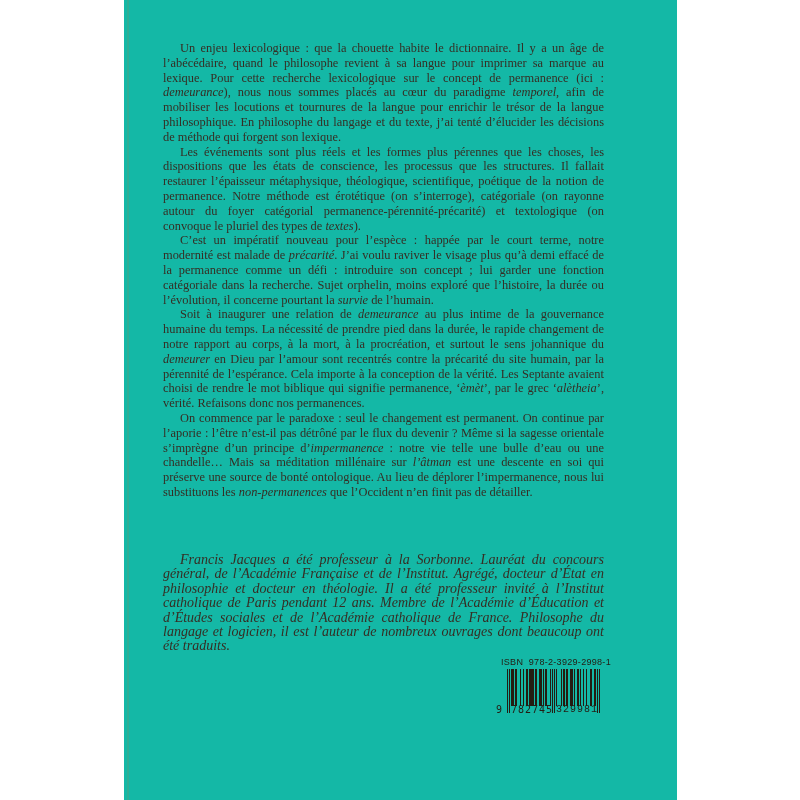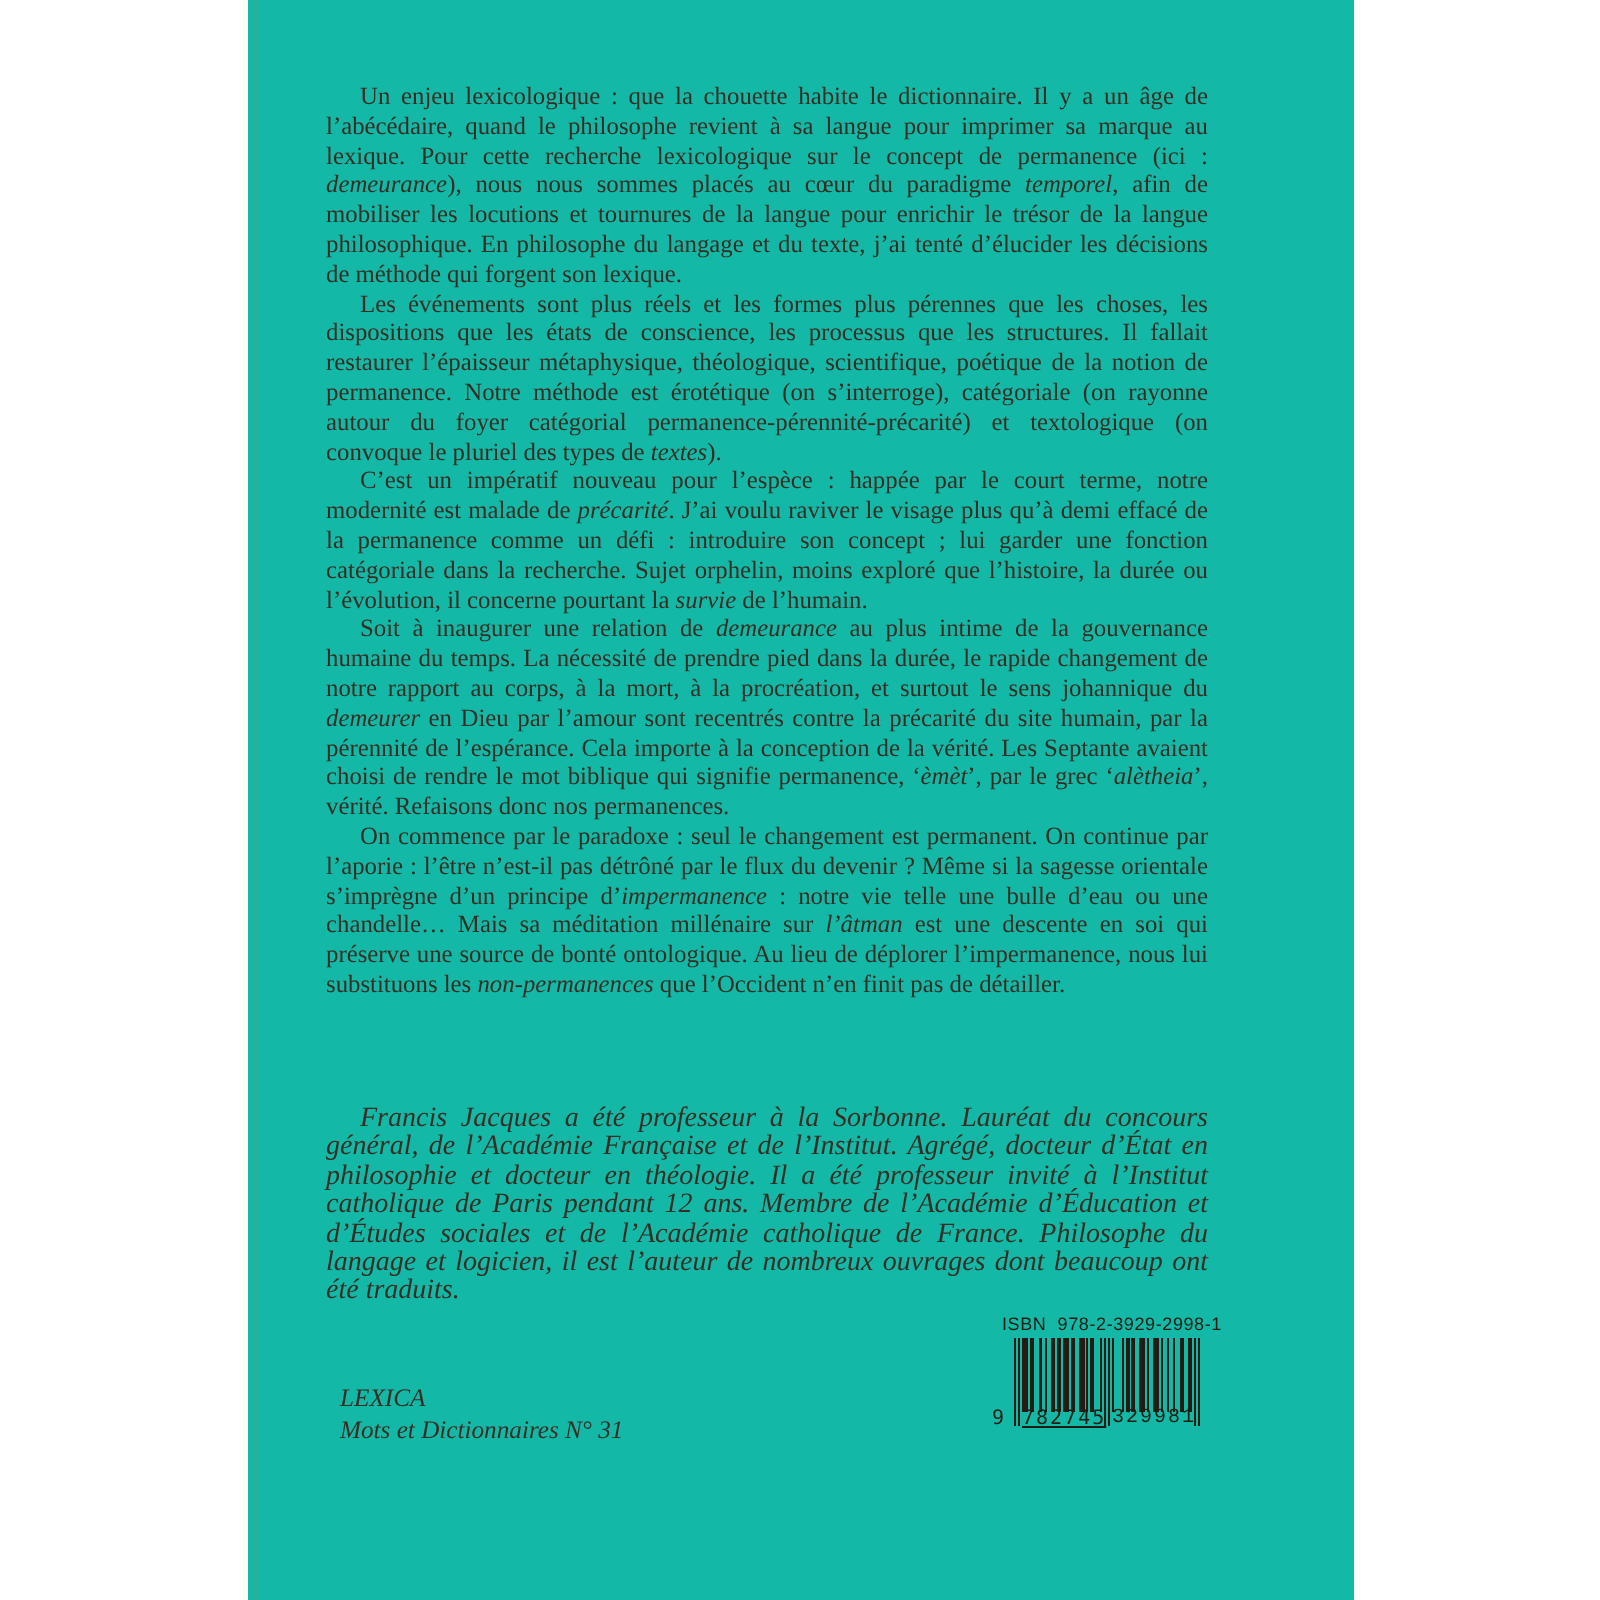--- a/index.html
+++ b/index.html
@@ -45,44 +45,40 @@
   .barcode svg{
     position:absolute;left:12px;top:0;width:93px;height:44px;
     fill:#241c12;shape-rendering:crispEdges;
   }
   .bd{
     position:absolute;top:35px;
     font-family:"DejaVu Sans Mono","Liberation Mono",monospace;
     font-size:10px;color:#241c12;
   }
   .bd-first{left:1px;}
-  .bd-g1{left:16px;width:42px;text-align:left;letter-spacing:1px;text-decoration:underline;}
+  .bd-g1{left:16px;width:42px;text-align:left;letter-spacing:1px;}
   .bd-g2{left:61px;width:42px;text-align:right;letter-spacing:1px;font-family:Liberation Mono, monospace;}
 </style>
 </head>
 <body>
 
 <div class="page">
   <div class="cover">
     <div class="crease"></div>
 
     <div class="text-block">
       <p><span>Un enjeu lexicologique&nbsp;: que la chouette habite le dictionnaire. Il y a un âge de l’abécédaire, quand le philosophe revient à sa langue pour imprimer sa marque au lexique. Pour cette recherche lexicologique sur le concept de permanence (ici&nbsp;: </span><em>demeurance</em><span>), nous nous sommes placés au cœur du paradigme </span><em>temporel</em><span>, afin de mobiliser les locutions et tournures de la langue pour enrichir le trésor de la langue philosophique. En philosophe du langage et du texte, j’ai tenté d’élucider les décisions de méthode qui forgent son lexique.</span></p>
       <p><span>Les événements sont plus réels et les formes plus pérennes que les choses, les dispositions que les états de conscience, les processus que les structures. Il fallait restaurer l’épaisseur métaphysique, théologique, scientifique, poétique de la notion de permanence. Notre méthode est érotétique (on s’interroge), catégoriale (on rayonne autour du foyer catégorial permanence-pérennité-précarité) et textologique (on convoque le pluriel des types de </span><em>textes</em><span>).</span></p>
       <p><span>C’est un impératif nouveau pour l’espèce&nbsp;: happée par le court terme, notre modernité est malade de </span><em>précarité</em><span>. J’ai voulu raviver le visage plus qu’à demi effacé de la permanence comme un défi&nbsp;: introduire son concept&nbsp;; lui garder une fonction catégoriale dans la recherche. Sujet orphelin, moins exploré que l’histoire, la durée ou l’évolution, il concerne pourtant la </span><em>survie</em><span> de l’humain.</span></p>
       <p><span>Soit à inaugurer une relation de </span><em>demeurance</em><span> au plus intime de la gouvernance humaine du temps. La nécessité de prendre pied dans la durée, le rapide changement de notre rapport au corps, à la mort, à la procréation, et surtout le sens johannique du </span><em>demeurer</em><span> en Dieu par l’amour sont recentrés contre la précarité du site humain, par la pérennité de l’espérance. Cela importe à la conception de la vérité. Les Septante avaient choisi de rendre le mot biblique qui signifie permanence, ‘</span><em>èmèt</em><span>’, par le grec ‘</span><em>alètheia</em><span>’, vérité. Refaisons donc nos permanences.</span></p>
       <p><span>On commence par le paradoxe&nbsp;: seul le changement est permanent. On continue par l’aporie&nbsp;: l’être n’est-il pas détrôné par le flux du devenir&nbsp;? Même si la sagesse orientale s’imprègne d’un principe d’</span><em>impermanence</em><span>&nbsp;: notre vie telle une bulle d’eau ou une chandelle… Mais sa méditation millénaire sur </span><em>l’âtman</em><span> est une descente en soi qui préserve une source de bonté ontologique. Au lieu de déplorer l’impermanence, nous lui substituons les </span><em>non-permanences</em><span> que l’Occident n’en finit pas de détailler.</span></p>
     </div>
 
     <div class="bio"><span>Francis Jacques a été professeur à la Sorbonne. Lauréat du concours général, de l’Académie Française et de l’Institut. Agrégé, docteur d’État en philosophie et docteur en théologie. Il a été professeur invité à l’Institut catholique de Paris pendant 12 ans. Membre de l’Académie d’Éducation et d’Études sociales et de l’Académie catholique de France. Philosophe du langage et logicien, il est l’auteur de nombreux ouvrages dont beaucoup ont été traduits.</span></div>
 
-    <div class="collection">
-      <div>LEXICA</div>
-      <div>Mots et Dictionnaires N° 31</div>
-    </div>
 
     <div class="barcode-area">
       <div class="isbn-label">ISBN  978-2-3929-2998-1</div>
       <div class="barcode">
         <svg viewBox="0 0 95 44" preserveAspectRatio="none">
             <rect x="0" y="0" width="1.05" height="44"></rect>
             <rect x="2" y="0" width="1.05" height="44"></rect>
             <rect x="4" y="0" width="1.05" height="37"></rect>
             <rect x="5" y="0" width="1.05" height="37"></rect>
             <rect x="6" y="0" width="1.05" height="37"></rect>

